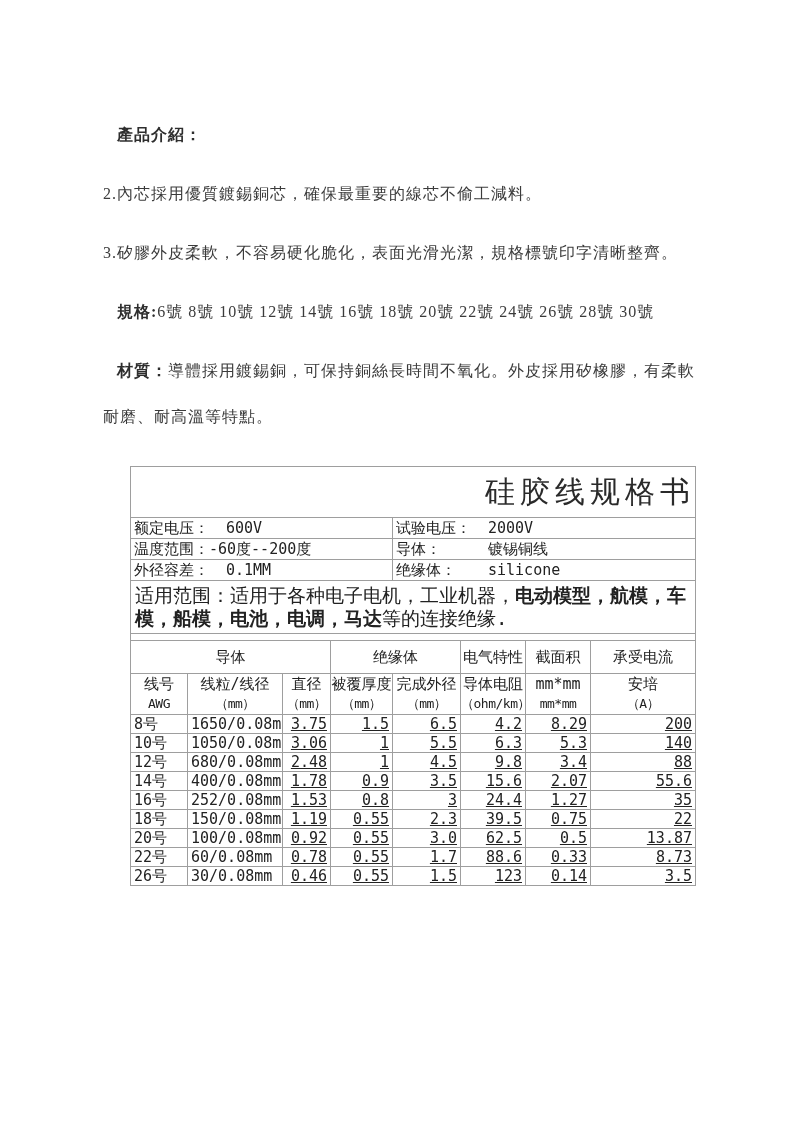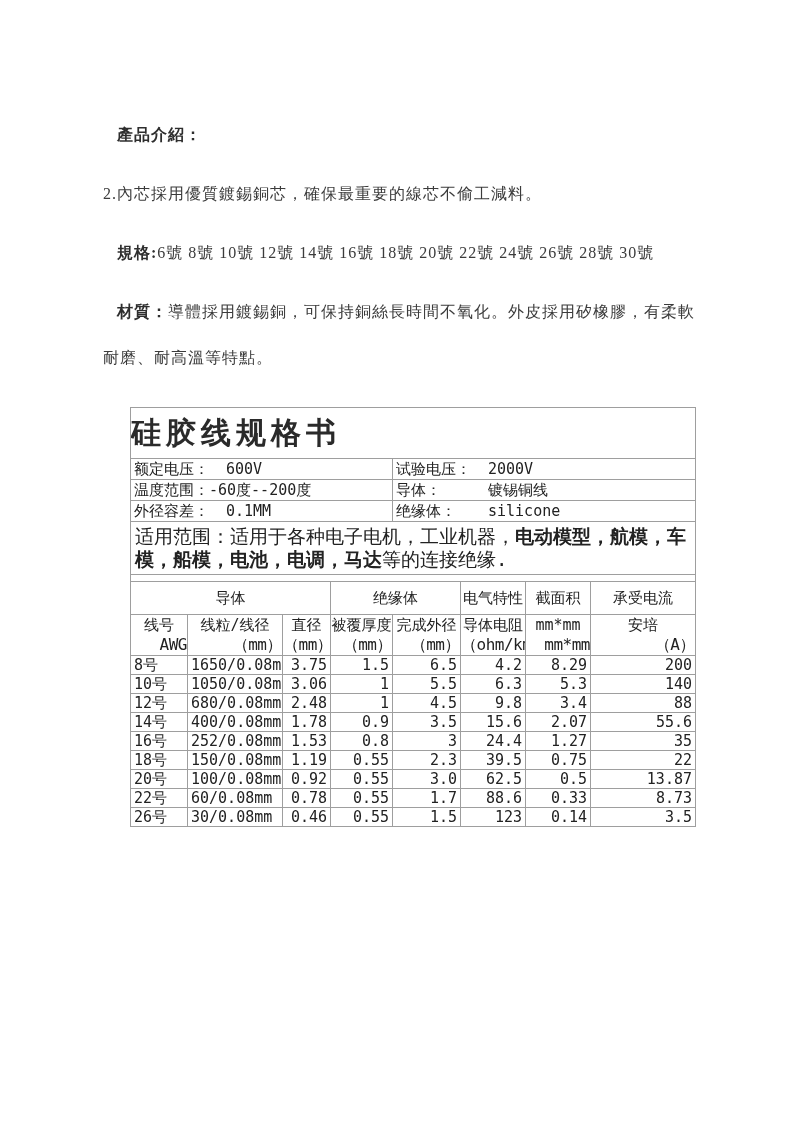--- a/index.html
+++ b/index.html
@@ -41,53 +41,53 @@
     border: 1px solid #9e9e9e;
     font-size: 15px;
     line-height: 18px;
     padding: 0;
     overflow: hidden;
     white-space: nowrap;
     vertical-align: middle;
   }
   .spec-table td.title-cell {
     height: 50px;
-    text-align: left;
+    text-align: right;
     font-size: 30px;
     letter-spacing: 5px;
     color: #2a2a2a;
-    font-weight: bold;
   }
   .spec-table td.info-cell { height: 20px; padding-left: 3px; }
   .spec-table .info-label { display: inline-block; min-width: 92px; }
   .spec-table td.scope-cell {
     height: 48px;
     padding: 2px 4px;
     line-height: 23px;
     white-space: normal;
     font-size: 19px;
   }
   .spec-table td.spacer-cell { height: 6px; border-left: 1px solid #9e9e9e; border-right: 1px solid #9e9e9e; }
   .spec-table td.group-cell { height: 32px; text-align: center; }
   .spec-table td.colhead-cell { height: 40px; text-align: center; line-height: 19px; }
-  .spec-table td.colhead-cell .unit { font-size: 16px; letter-spacing: -0.5px; text-align: right; }
+  .spec-table td.colhead-cell .unit { font-size: 13px; letter-spacing: -0.5px; }
   .spec-table td.al { text-align: left; padding-left: 3px; }
-  .spec-table td.ar { text-align: right; padding-right: 3px; }
+  .spec-table td.ar { text-align: right; padding-right: 3px; text-decoration: underline; }
   .spec-table tr.data-row td { height: 18px; }
 </style>
 </head>
 <body>
 
 <div class="page">
 
   <div class="doc">
     <p class="lead">
       <span class="b">產品介紹：</span>
     </p>
     <p>2.內芯採用優質鍍錫銅芯，確保最重要的線芯不偷工減料。</p>
+    <p>3.矽膠外皮柔軟，不容易硬化脆化，表面光滑光潔，規格標號印字清晰整齊。</p>
     <p class="lead spec-line">
       <span class="b">規格:</span><span>6號 8號 10號 12號 14號 16號 18號 20號 22號 24號 26號 28號 30號</span>
     </p>
     <p class="lead">
       <span class="b">材質：</span><span>導體採用鍍錫銅，可保持銅絲長時間不氧化。外皮採用矽橡膠，有柔軟耐磨、耐高溫等特點。</span>
     </p>
   </div>
 
   <table class="spec-table">
     <colgroup>

